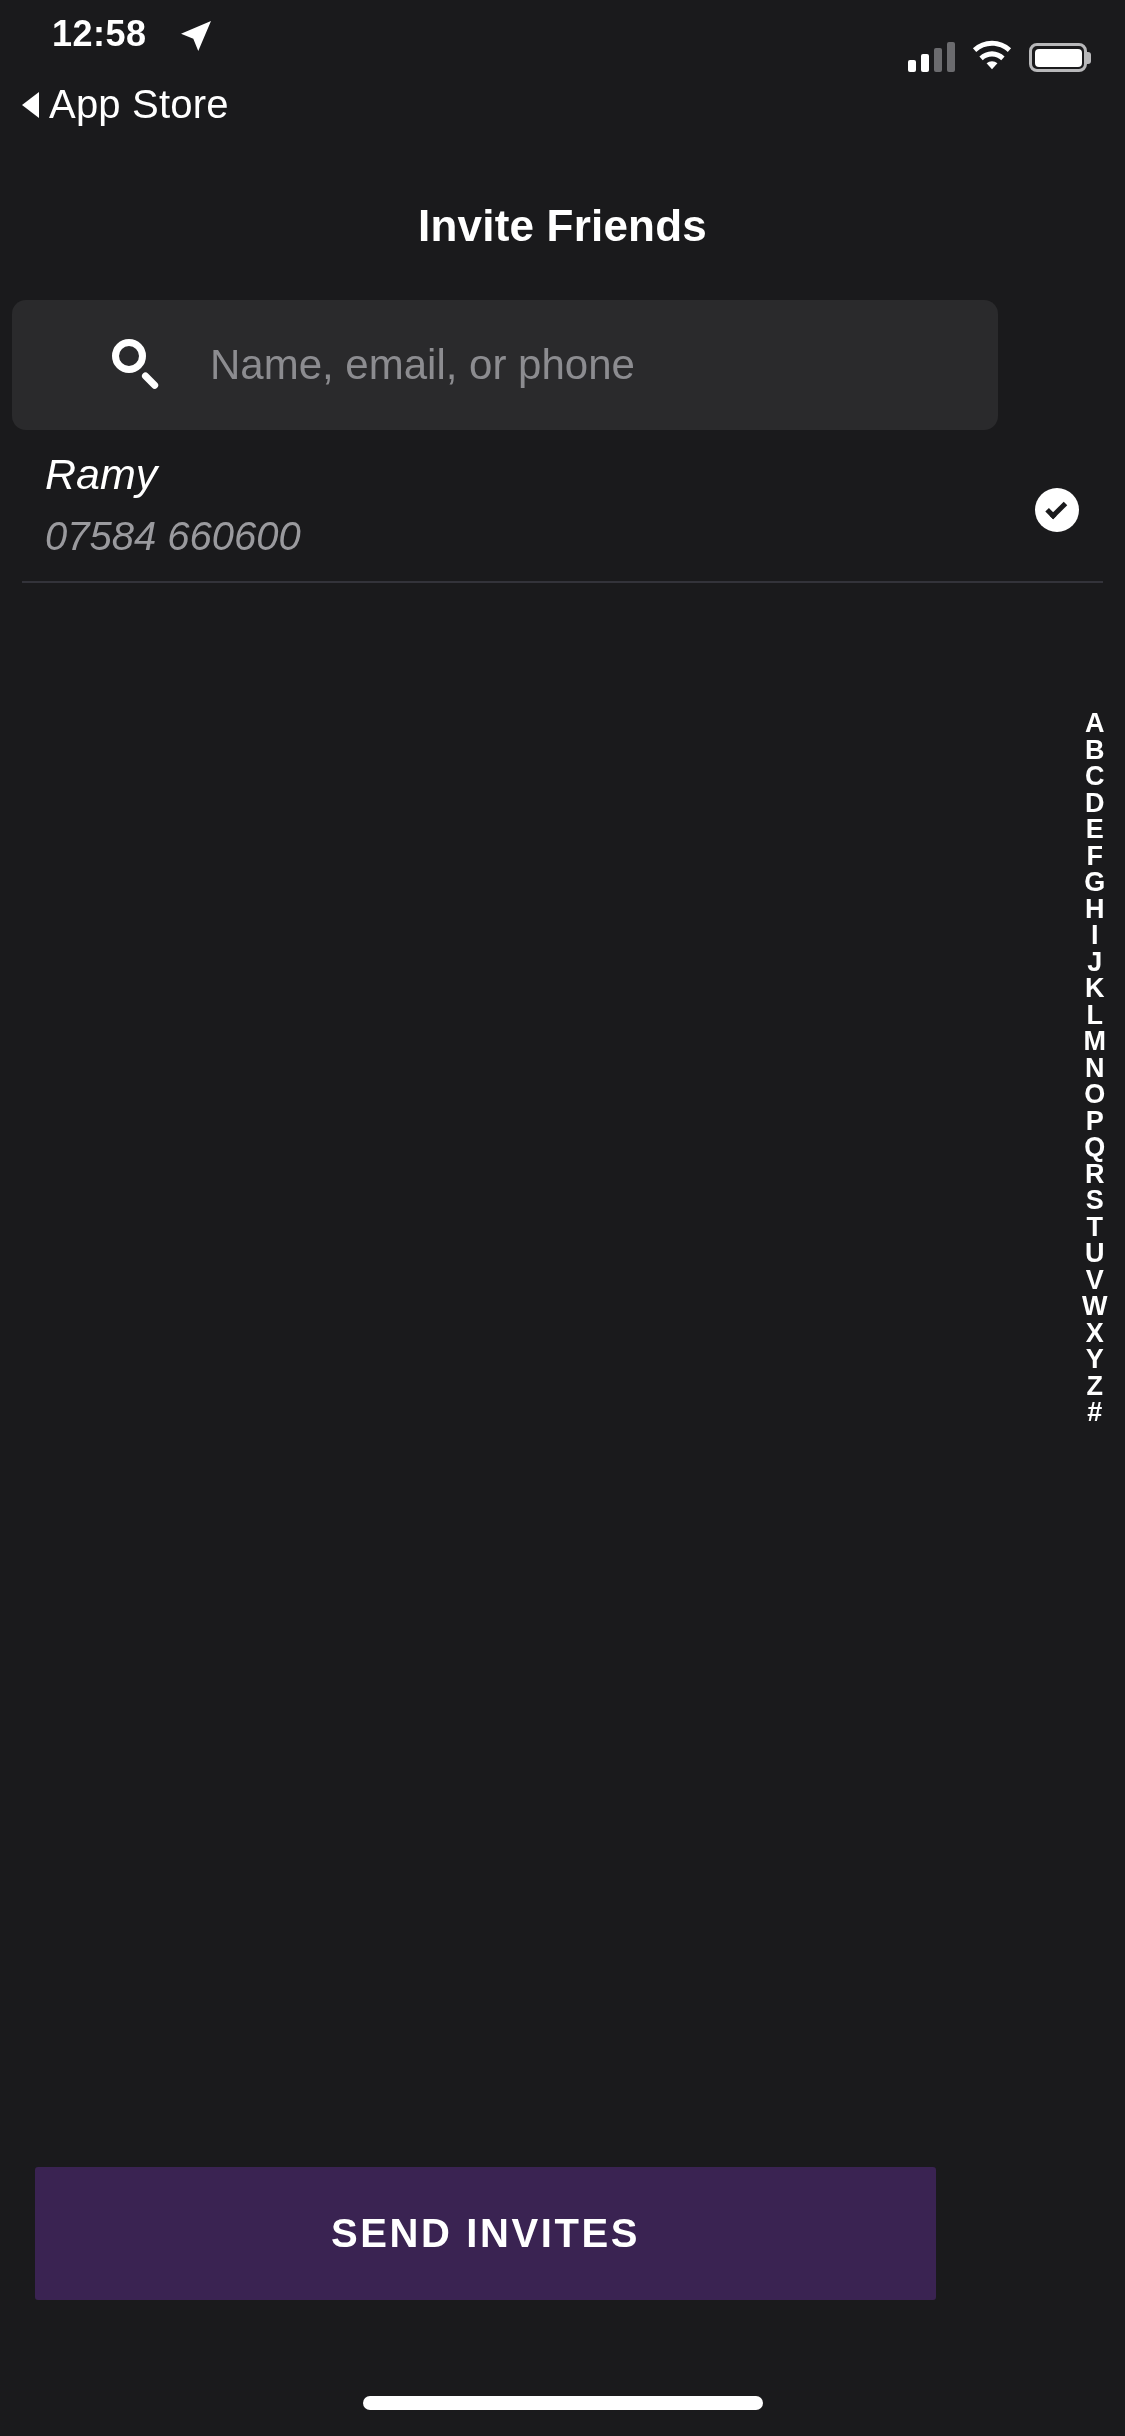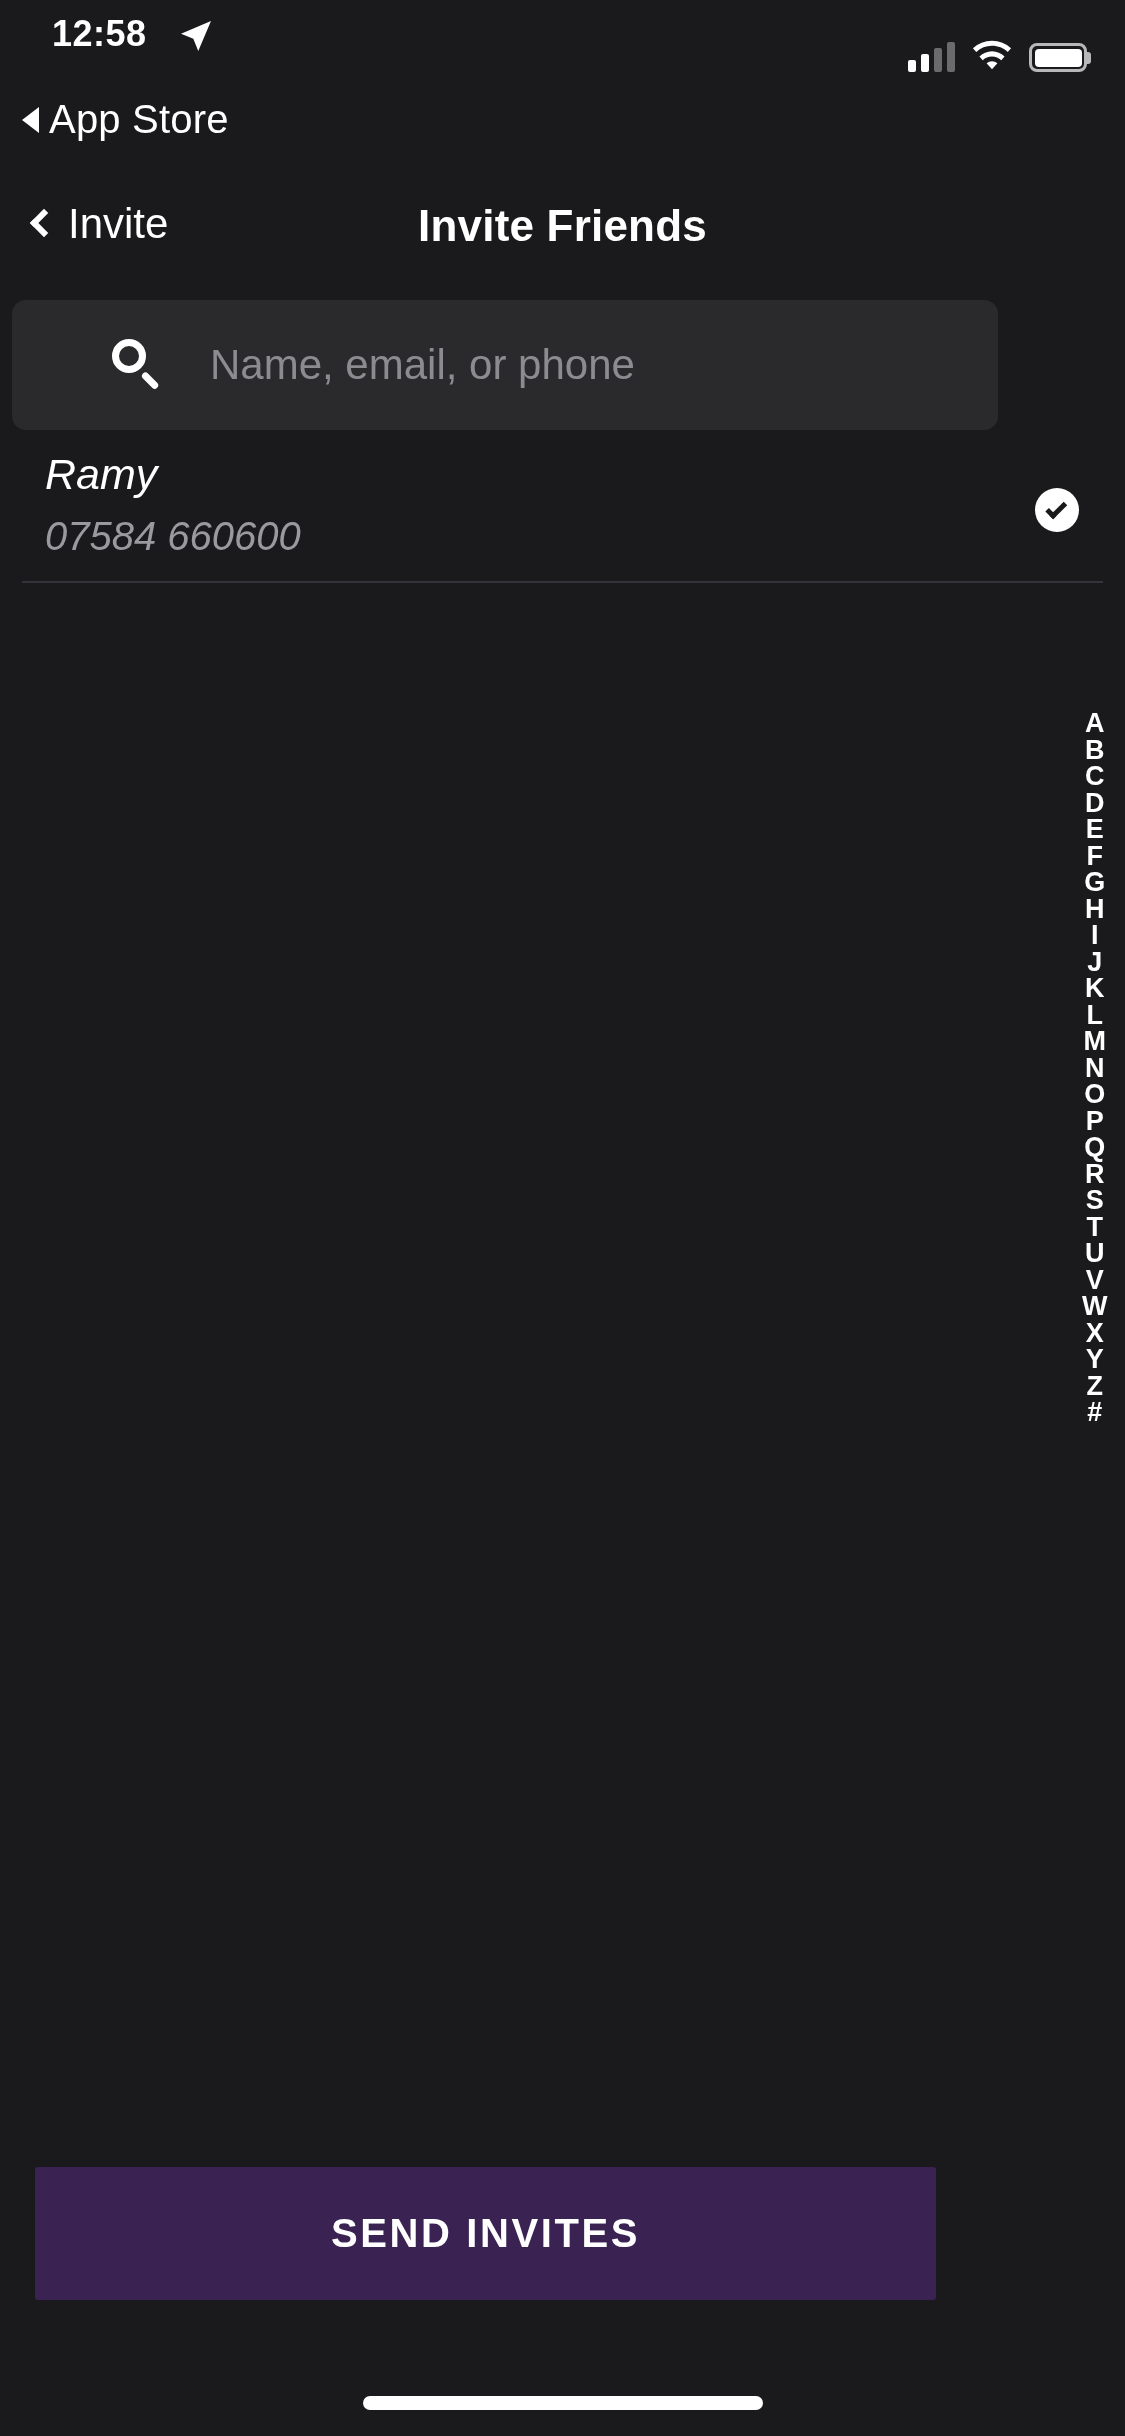--- a/index.html
+++ b/index.html
@@ -12,21 +12,21 @@
   .phone { position:relative; width:1125px; height:2436px; background:#1a1a1c; }
 
   
   .statusbar { position:absolute; top:0; left:0; width:1125px; height:150px; }
   .sb-time {
     position:absolute; left:52px; top:13px;
     font-size:36px; font-weight:600; color:#ffffff; letter-spacing:0.5px;
   }
   .sb-loc { position:absolute; left:178px; top:18px; width:36px; height:36px; }
   .sb-appstore {
-    position:absolute; left:22px; top:97px;
+    position:absolute; left:22px; top:82px;
     font-size:40px; color:#ffffff; font-weight:400; letter-spacing:0.2px;
     display:flex; align-items:center; gap:10px;
   }
   .sb-appstore .tri {
     width:0; height:0; border-top:13px solid transparent; border-bottom:13px solid transparent;
     border-right:17px solid #ffffff; display:inline-block;
   }
   .sb-right { position:absolute; right:38px; top:28px; display:flex; align-items:flex-end; gap:16px; height:44px; }
   .bars { display:flex; align-items:flex-end; gap:5px; height:30px; }
   .bars i { display:block; width:8px; border-radius:2px; background:#6b6b6e; }
@@ -161,24 +161,20 @@
         <path d="M12 3.2c3.4 0 6.6 1.3 9 3.5l1.9-2.1A15.9 15.9 0 0 0 12 .3 15.9 15.9 0 0 0 1.1 4.6L3 6.7a13.3 13.3 0 0 1 9-3.5z" fill="#ffffff"></path>
       </svg>
       <div class="batt">
           <span></span>
         </div>
     </div>
   </div>
 
   <div class="navbar">
     <div class="nav-title">Invite Friends</div>
-    <div class="nav-back">
-      <span class="nav-chevron"></span>
-      <span class="nav-back-label">Invite</span>
-    </div>
   </div>
 
   <div class="searchbar">
     <span class="search-icon">
       <span class="ring"></span>
         <span class="hdl"></span>
     </span>
     <input class="search-input" type="text" placeholder="Name, email, or phone" style="">
   </div>
 

